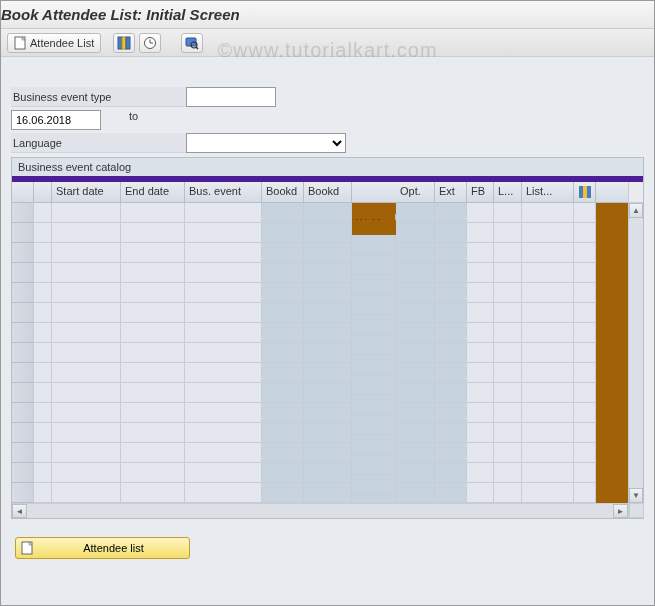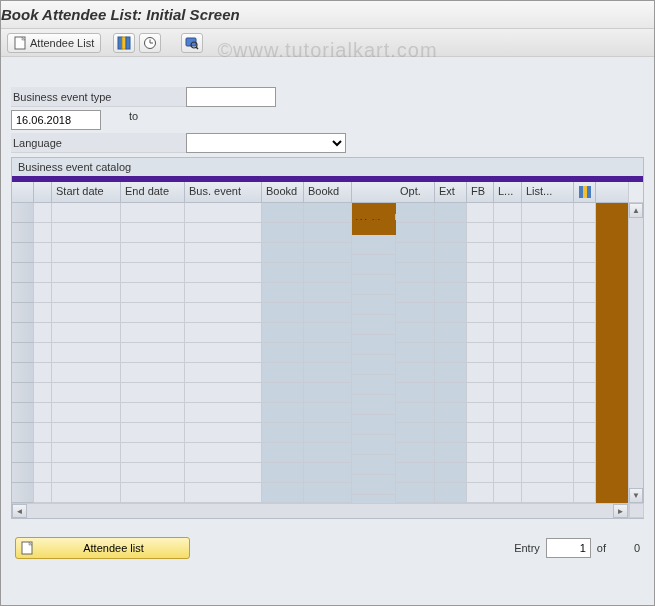--- a/index.html
+++ b/index.html
@@ -636,21 +636,15 @@
   <div class="bottom-bar">
     <div class="attendee-list-btn">
       <span class="doc-icon">
         <svg width="12" height="14">
           <rect x="1" y="1" width="10" height="12" fill="#fff" stroke="#666" stroke-width="1"></rect>
           <path d="M8 1 L11 4 L8 4 Z" fill="#ddd" stroke="#666" stroke-width="0.5"></path>
         </svg>
       </span>
       <span>Attendee list</span>
     </div>
-    <div class="entry-section">
-      <span>Entry</span>
-      <input class="entry-input" type="text" value="1" style="">
-      <span>of</span>
-      <span class="entry-total">0</span>
-    </div>
   </div>
 
 </div>
 
 </body></html>

